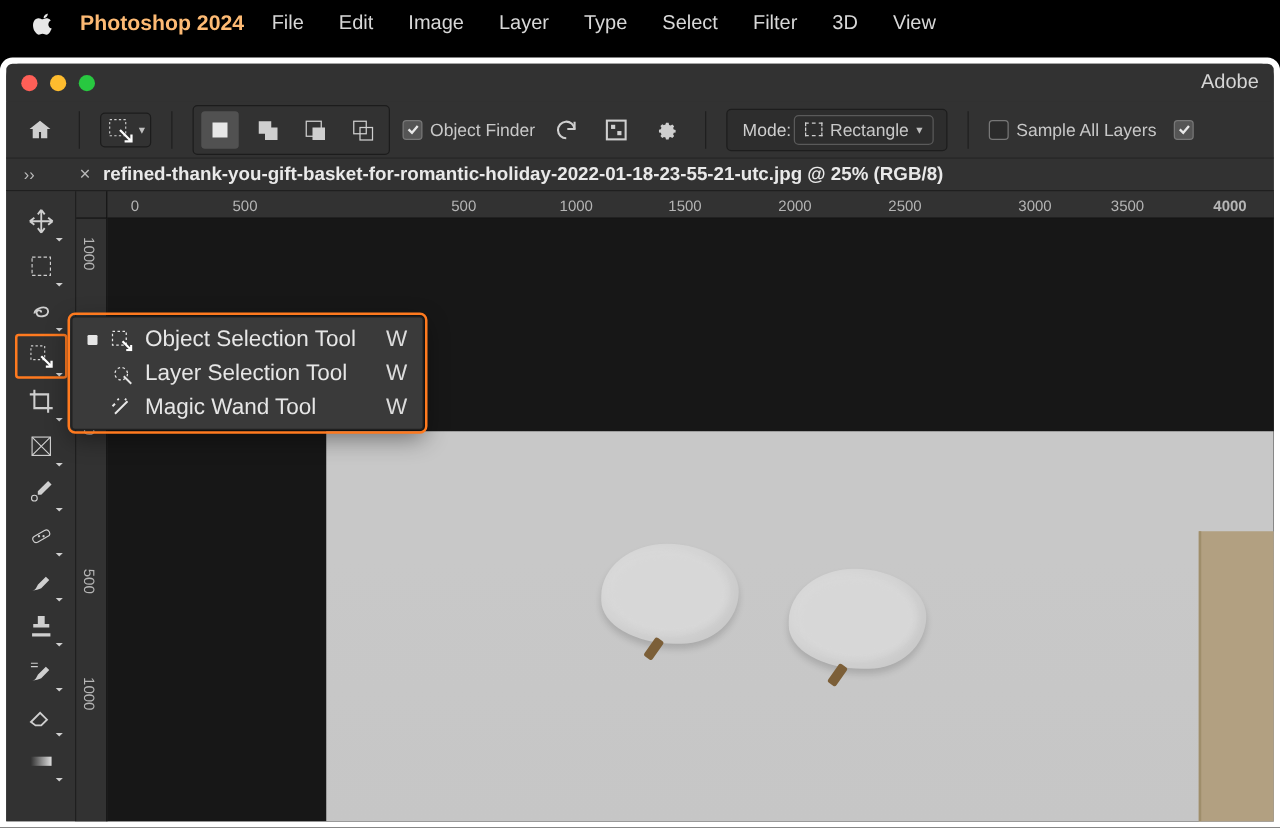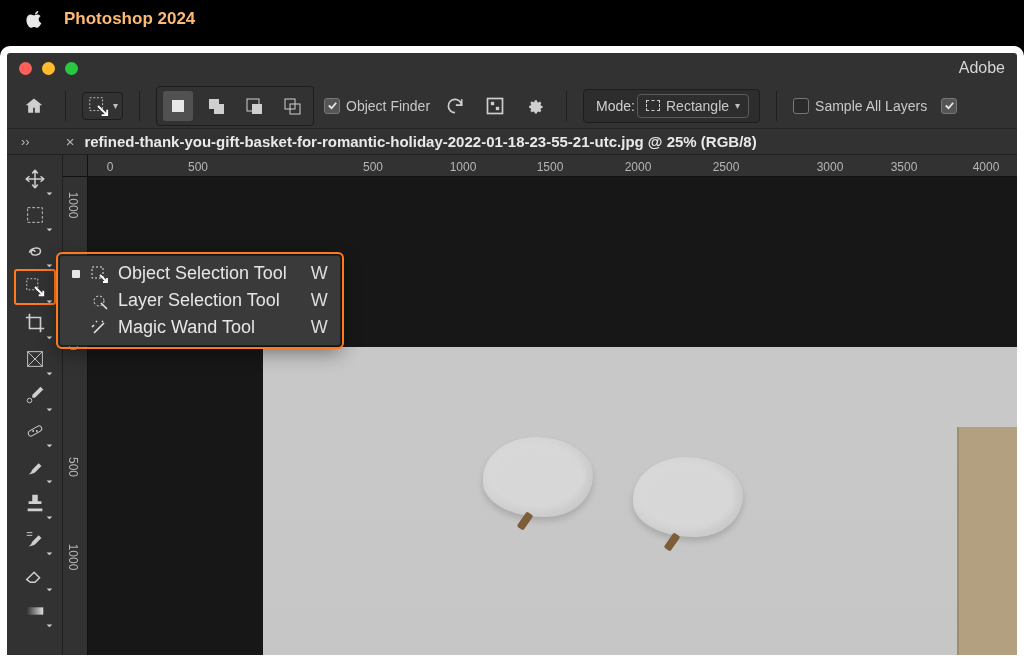--- a/index.html
+++ b/index.html
@@ -5,21 +5,21 @@
 * { margin: 0; padding: 0; box-sizing: border-box; font-family: -apple-system, "Helvetica Neue", Arial, sans-serif; }
 body { width: 1024px; height: 662px; background: #000; overflow: hidden; color: #c8c8c8; font-size: 14px; user-select: none; }
 
 
 .menubar { height: 38px; display: flex; align-items: center; padding: 0 18px 0 26px; background: #000; }
 .menubar .apple-logo { width: 18px; height: 18px; margin-right: 20px; }
 .menubar .app-name { font-weight: 700; color: #fdba74; font-size: 17px; margin-right: 22px; }
 .menubar .mitem { color: #d8d8d8; font-size: 16px; margin-right: 28px; cursor: default; }
 
 
-.window { position: absolute; left: 0; right: 0; top: 46px; bottom: 0; background: #323232; border-top-left-radius: 10px; border-top-right-radius: 10px; border: 7px solid #ffffff; }
+.window { position: absolute; left: 0; right: 0; top: 46px; bottom: 0; background: #323232; border-top-left-radius: 10px; border-top-right-radius: 10px; border: 5px solid #ffffff; }
 .titlebar { height: 30px; display: flex; align-items: center; padding: 0 12px; background: #323232; border-top-left-radius: 10px; border-top-right-radius: 10px; }
 .traffic { display: flex; gap: 10px; }
 .dot { width: 13px; height: 13px; border-radius: 50%; }
 .dot.red { background: #ff5f57; }
 .dot.yellow { background: #febc2e; }
 .dot.green { background: #28c840; }
 .titlebar .right-label { margin-left: auto; color: #d5d5d5; font-size: 16px; }
 
 
 .options { height: 46px; display: flex; align-items: center; padding: 0 12px; background: #323232; border-bottom: 1px solid #242424; gap: 10px; }
@@ -84,20 +84,21 @@
 .dim { position:absolute; inset:0; background:rgba(0,0,0,.15); pointer-events:none; }
 </style>
 </head>
 <body>
 
 <div class="menubar">
   <svg class="apple-logo" viewBox="0 0 24 24" fill="#e8e8e8">
       <path d="M16.365 1.43c0 1.14-.42 2.2-1.24 3.02-.99 1.02-2.1 1.6-3.25 1.51-.04-1.1.46-2.23 1.24-3.02.87-.88 2.32-1.54 3.25-1.51zM20.5 17.19c-.56 1.27-.83 1.83-1.55 2.95-1 1.57-2.41 3.53-4.16 3.55-1.55.02-1.95-1.01-4.06-1-2.1.01-2.55 1.03-4.1 1.01-1.75-.02-3.09-1.79-4.09-3.35C.52 17.07-.25 12.2 1.67 8.96c1.02-1.72 2.84-2.81 4.76-2.84 1.77-.03 3.44 1.19 4.06 1.19.62 0 2.73-1.47 4.6-1.25.78.03 2.98.31 4.39 2.37-3.85 2.1-3.23 7.51.99 8.76z"></path>
     </svg>
   <span class="app-name">Photoshop 2024</span>
+  <span id="menu-items"><span class="mitem">File</span><span class="mitem">Edit</span><span class="mitem">Image</span><span class="mitem">Layer</span><span class="mitem">Type</span><span class="mitem">Select</span><span class="mitem">Filter</span><span class="mitem">3D</span><span class="mitem">View</span></span>
 </div>
 
 <div class="window">
 
   <div class="titlebar">
     <div class="traffic">
       <div class="dot red"></div>
       <div class="dot yellow"></div>
       <div class="dot green"></div>
     </div>
@@ -304,21 +305,21 @@
       <div class="ruler-h" id="rulerh">
           <span class="tick" style="left: 22px;">0</span>
           <span class="tick" style="left: 110px;">500</span>
           <span class="tick" style="left: 285px;">500</span>
           <span class="tick" style="left: 375px;">1000</span>
           <span class="tick" style="left: 462px;">1500</span>
           <span class="tick" style="left: 550px;">2000</span>
           <span class="tick" style="left: 638px;">2500</span>
           <span class="tick" style="left: 726px; margin-left: 16px;">3000</span>
           <span class="tick" style="left: 816px;">3500</span>
-          <span class="tick" style="left: 898px;">4000</span>
+          <span class="tick" style="left: 898px; font-weight: bold;">4000</span>
         </div>
       <div class="ruler-v" id="rulerv">
           <span class="vtick" style="top: 28px;">1000</span>
           <span class="vtick" style="top: 170px;">0</span>
           <span class="vtick" style="top: 290px;">500</span>
           <span class="vtick" style="top: 380px;">1000</span>
         </div>
       <div class="canvas-wrap">
         <div class="canvas-dark"></div>
         <div class="canvas-img">

